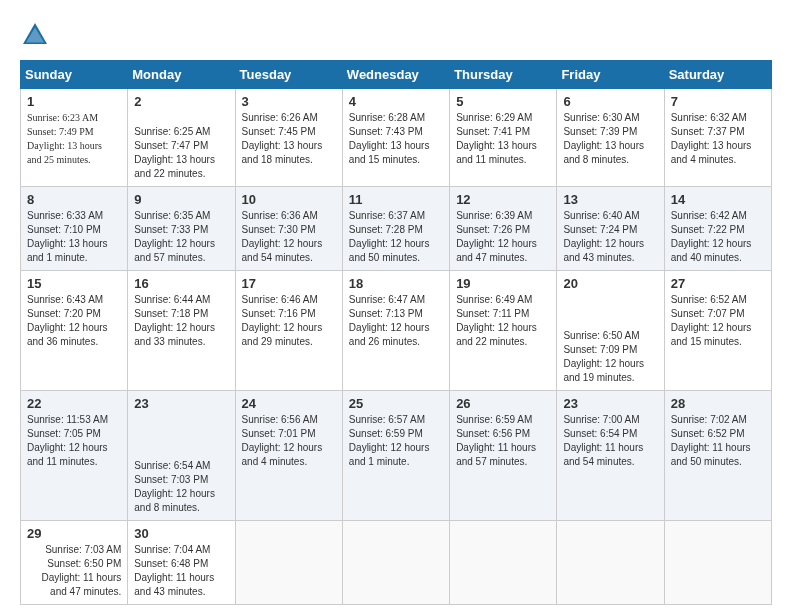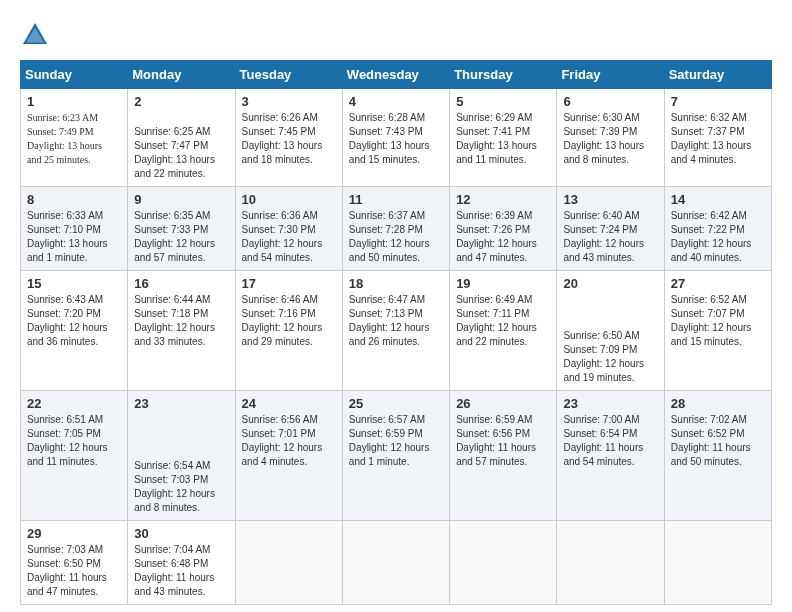--- a/index.html
+++ b/index.html
@@ -271,21 +271,21 @@
           <span class="day-num">27</span>
           <div class="day-info" style="white-space: pre-line;">Sunrise: 6:52 AM
 Sunset: 7:07 PM
 Daylight: 12 hours
 and 15 minutes.</div>
         </td>
       </tr>
       <tr>
         <td>
           <span class="day-num">22</span>
-          <div class="day-info" style="white-space: pre-line;">Sunrise: 6:51 AM
+          <div class="day-info" style="white-space: pre-line;">Sunrise: 11:53 AM
 Sunset: 7:05 PM
 Daylight: 12 hours
 and 11 minutes.</div>
         </td>
         <td>
           <span class="day-num">23</span>
           <div class="day-info" style="white-space: pre-line; margin-top: 48px;">Sunrise: 6:54 AM
 Sunset: 7:03 PM
 Daylight: 12 hours
 and 8 minutes.</div>
@@ -322,21 +322,21 @@
           <span class="day-num">28</span>
           <div class="day-info" style="white-space: pre-line;">Sunrise: 7:02 AM
 Sunset: 6:52 PM
 Daylight: 11 hours
 and 50 minutes.</div>
         </td>
       </tr>
       <tr>
         <td>
           <span class="day-num">29</span>
-          <div class="day-info" style="white-space: pre-line;">Sunrise: 7:03 AM
+          <div class="day-info" style="white-space: pre-line; text-align: right;">Sunrise: 7:03 AM
 Sunset: 6:50 PM
 Daylight: 11 hours
 and 47 minutes.</div>
         </td>
         <td>
           <span class="day-num">30</span>
           <div class="day-info" style="white-space: pre-line;">Sunrise: 7:04 AM
 Sunset: 6:48 PM
 Daylight: 11 hours
 and 43 minutes.</div>

